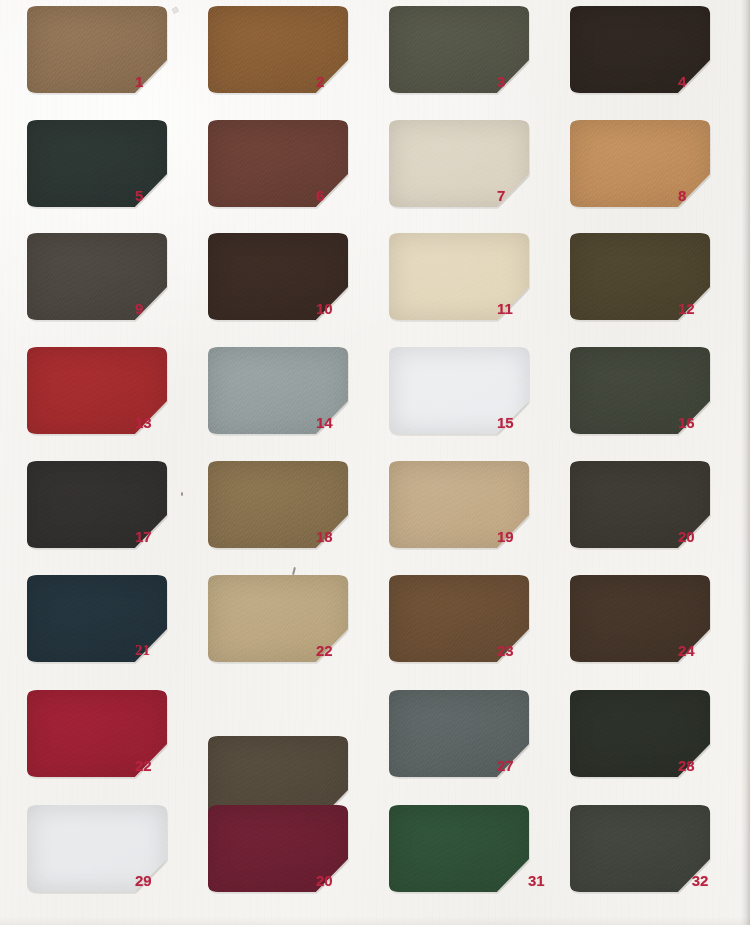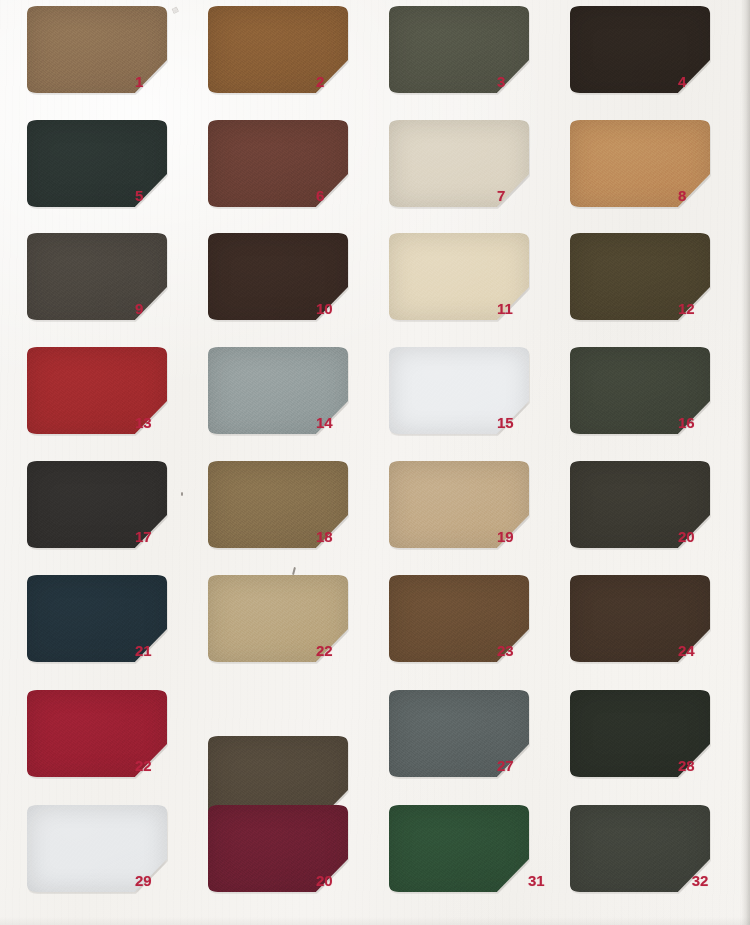--- a/index.html
+++ b/index.html
@@ -256,21 +256,21 @@
         <div class="chip-number" style="color: rgb(184, 35, 64);">19</div>
       </div>
       <div class="swatch-cell" style="left: 570px; top: 461px; width: 160px; height: 100px; padding-left: 28px;">
         <div class="chip-shadow"></div>
         <div class="chip" style="background-color: rgb(60, 58, 50);"></div>
         <div class="chip-number" style="color: rgb(184, 35, 64);">20</div>
       </div>
       <div class="swatch-cell" style="left: 27px; top: 575px; width: 160px; height: 100px;">
         <div class="chip-shadow"></div>
         <div class="chip" style="background-color: rgb(35, 51, 60);"></div>
-        <div class="chip-number" style="color: rgb(184, 35, 64);">21</div>
+        <div class="chip-number" style="color: rgb(184, 35, 64); font-family: Liberation Serif, serif;">21</div>
       </div>
       <div class="swatch-cell" style="left: 208px; top: 575px; width: 160px; height: 100px;">
         <div class="chip-shadow"></div>
         <div class="chip" style="background-color: rgb(188, 168, 130);"></div>
         <div class="chip-number" style="color: rgb(184, 35, 64);">22</div>
       </div>
       <div class="swatch-cell" style="left: 389px; top: 575px; width: 160px; height: 100px;">
         <div class="chip-shadow"></div>
         <div class="chip" style="background-color: rgb(107, 79, 53);"></div>
         <div class="chip-number" style="color: rgb(184, 35, 64);">23</div>

